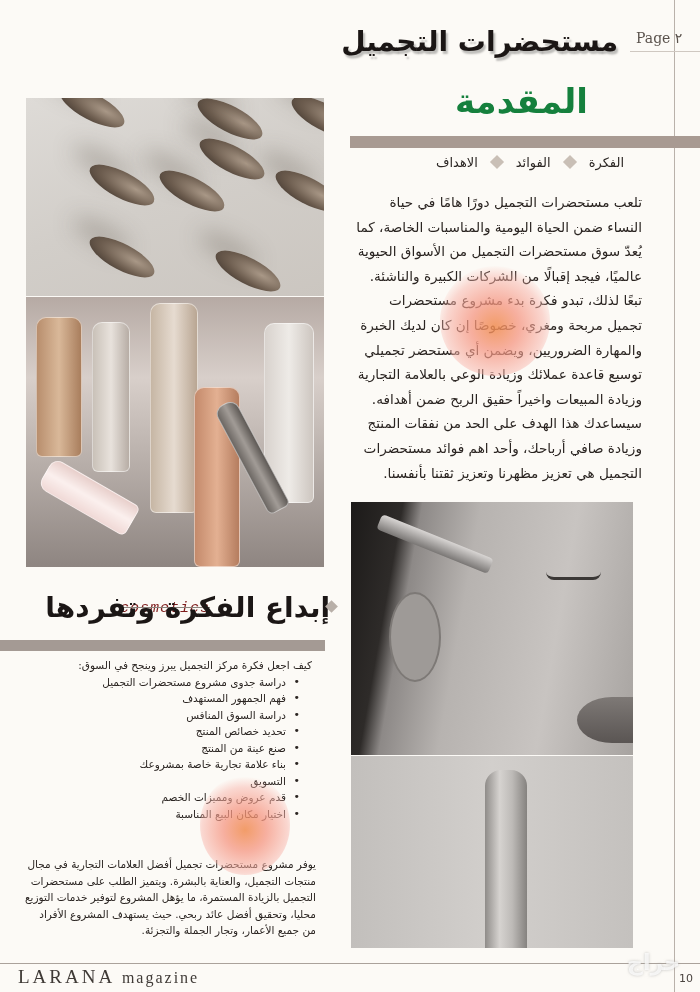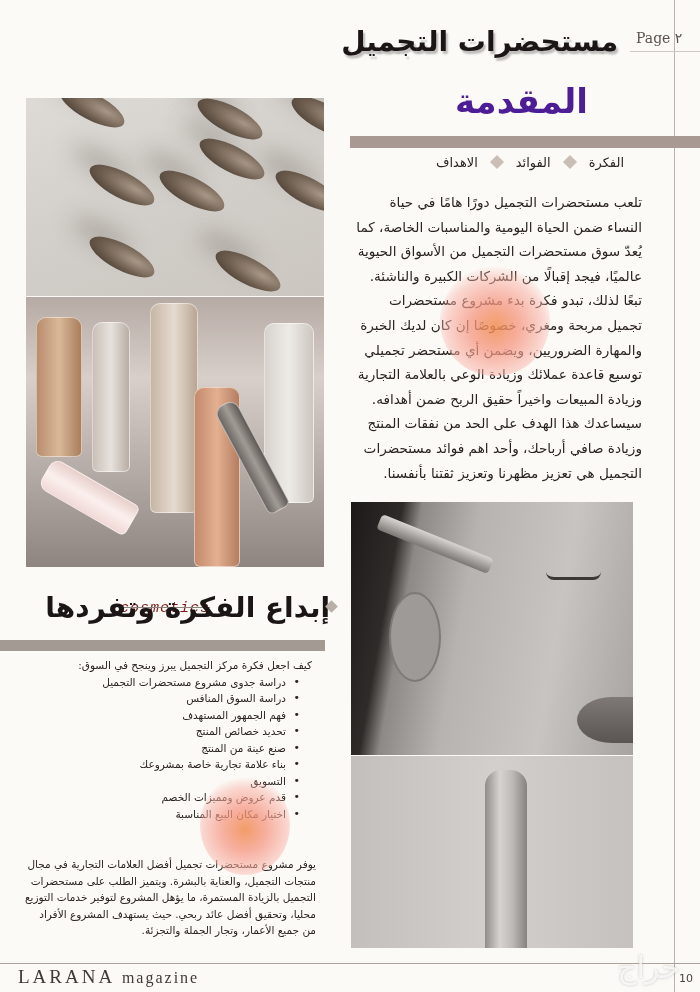--- a/index.html
+++ b/index.html
@@ -30,21 +30,21 @@
   .main-title {
     position: absolute; right: 82px; top: 14px;
     font-family: "DejaVu Sans", sans-serif; font-weight: bold;
     font-size: 28px; line-height: 56px; color: #1b1615;
     direction: rtl; white-space: nowrap;
     text-shadow: 2px 3px 2px rgba(0,0,0,0.25);
     letter-spacing: -1px;
   }
   .subtitle {
     position: absolute; right: 112px; top: 78px;
-    font-size: 34px; line-height: 46px; color: #4c1d95;
+    font-size: 34px; line-height: 46px; color: #15803d;
     direction: rtl; white-space: nowrap;
   }
 
   
   .bar-top {
     position: absolute; left: 350px; top: 136px; width: 350px; height: 12px;
     background: #a89a92;
   }
   .nav-row {
     position: absolute; left: 360px; top: 152px; width: 300px; height: 20px;
@@ -173,21 +173,21 @@
     font-family: Liberation Serif, serif; font-size: 19px; color: #3f3a36;
     letter-spacing: 3px; white-space: nowrap;
   }
   .brand .mag { font-size: 16px; letter-spacing: 2px; }
   .page-number {
     position: absolute; left: 679px; top: 972px;
     font-size: 11px; color: #4a4440;
   }
   .watermark {
     position: absolute; left: 490px; top: 950px; width: 190px; height: 40px;
-    color: rgba(255,255,255,0.75); font-size: 30px; font-weight: normal;
+    color: rgba(255,255,255,0.75); font-size: 22px; font-weight: bold;
     text-shadow: 0 0 3px rgba(160,160,160,0.6); direction: rtl; text-align: right;
   }
 </style>
 </head>
 <body>
 
 <div class="page">
 
   <div class="v-rule"></div>
   <div class="page-label">Page ٢</div>
@@ -239,22 +239,22 @@
 
   <div class="cosmetics">cosmetics</div>
   <h2 class="section-heading">إبداع الفكرة وتفردها</h2>
   <div class="heading-diamond"></div>
   <div class="bar-mid"></div>
 
   <div class="list-block">
     <div>كيف اجعل فكرة مركز التجميل يبرز وينجح في السوق:</div>
     <ul>
       <li>دراسة جدوى مشروع مستحضرات التجميل</li>
+      <li>فهم الجمهور المستهدف</li>
       <li>دراسة السوق المنافس</li>
-      <li>فهم الجمهور المستهدف</li>
       <li>تحديد خصائص المنتج</li>
       <li>صنع عينة من المنتج</li>
       <li>بناء علامة تجارية خاصة بمشروعك</li>
       <li>التسويق</li>
       <li>قدم عروض ومميزات الخصم</li>
       <li>اختيار مكان البيع المناسبة</li>
     </ul>
   </div>
   <p class="closing">يوفر مشروع مستحضرات تجميل أفضل العلامات التجارية في مجال منتجات التجميل، والعناية بالبشرة. ويتميز الطلب على مستحضرات التجميل بالزيادة المستمرة، ما يؤهل المشروع لتوفير خدمات التوزيع محليا، وتحقيق أفضل عائد ربحي. حيث يستهدف المشروع الأفراد من جميع الأعمار، وتجار الجملة والتجزئة.</p>
 

